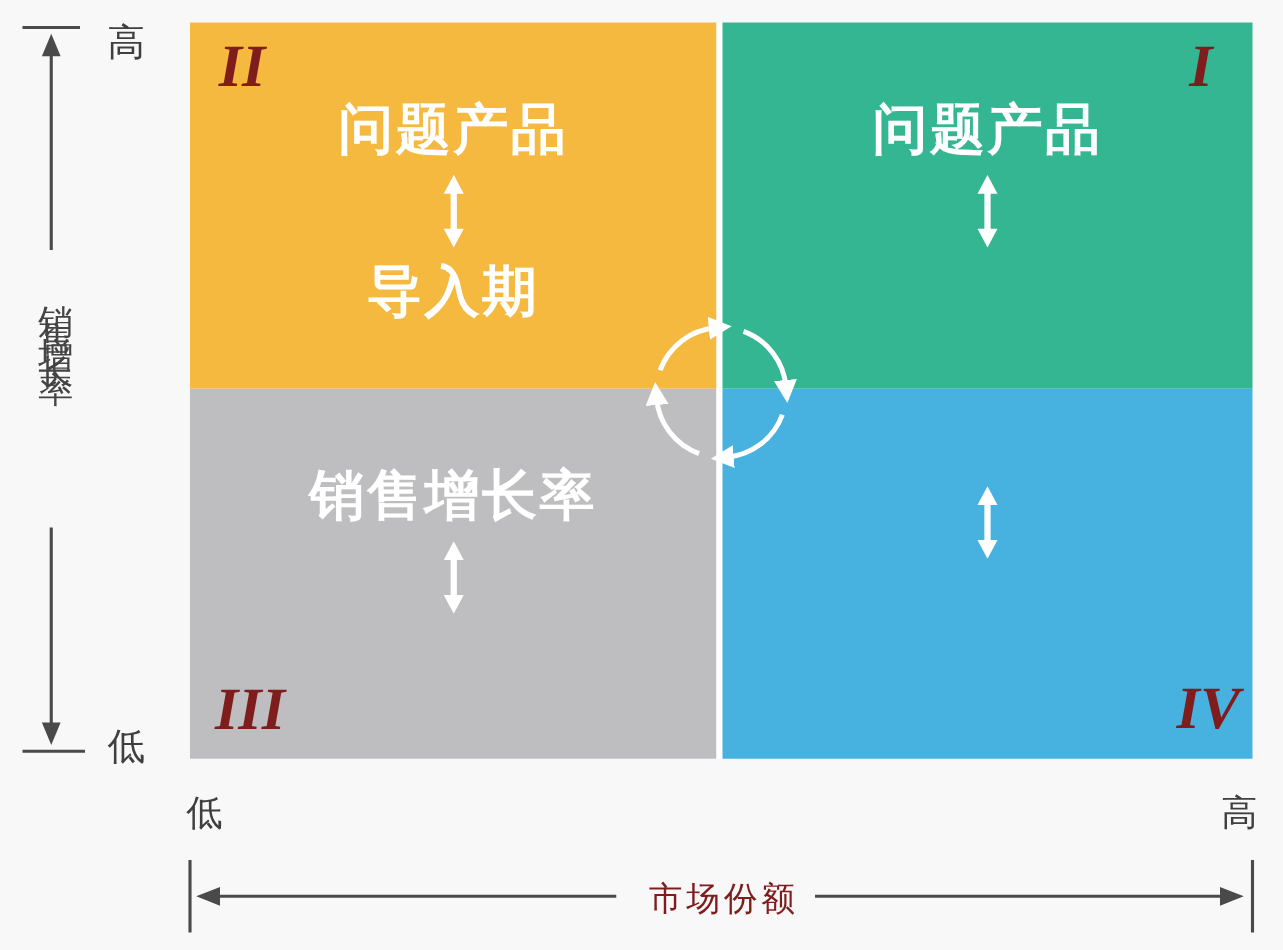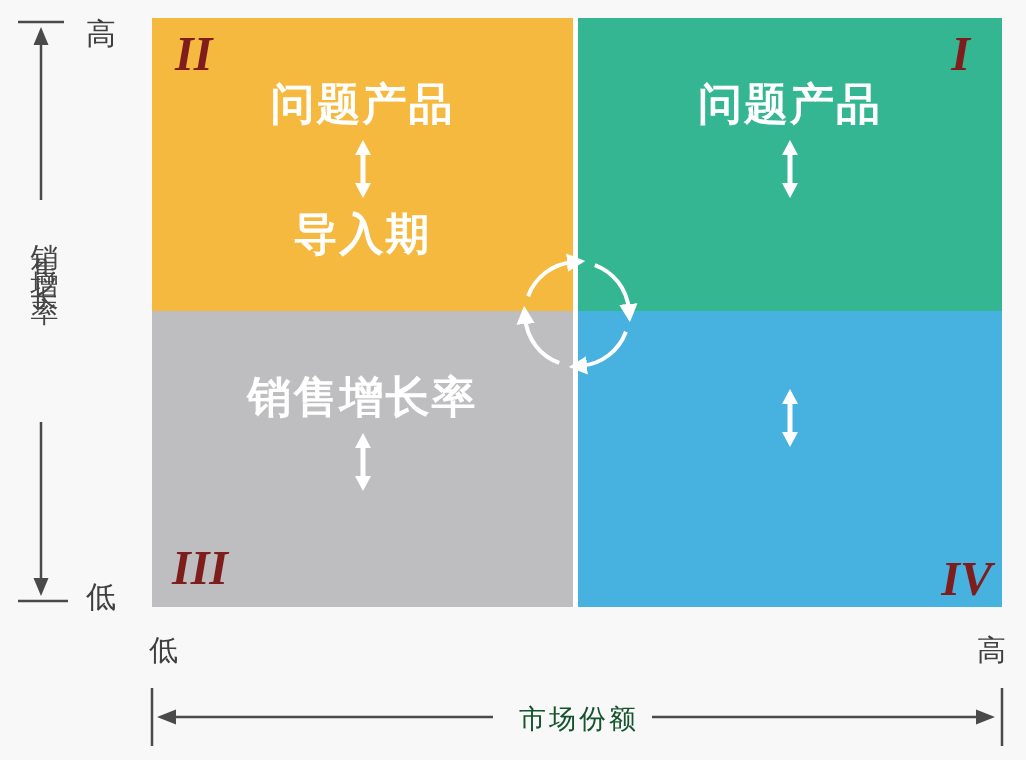--- a/index.html
+++ b/index.html
@@ -30,37 +30,37 @@
   }
   .q-title{height:44px;}
   .updown{margin:16px 0 12px 0;display:block;}
   .numeral{
     position:absolute;font-family:"Liberation Serif","DejaVu Serif",serif;
     font-style:italic;font-weight:700;font-size:48px;line-height:1;color:#7f1d1d;
   }
   .num-tl{left:23px;top:12px;}
   .num-tr{right:32px;top:12px;}
   .num-bl{left:20px;bottom:15px;margin-top:12px;}
-  .num-br{right:10px;bottom:4px;}
+  .num-br{right:10px;bottom:16px;}
   
   .cycle{position:absolute;left:511px;top:248px;z-index:5;}
   
   .yaxis-svg{position:absolute;left:0;top:0;}
   .xaxis-svg{position:absolute;left:140px;top:680px;}
   .axis-label{position:absolute;color:#3f3f3f;}
   .y-top-label{left:86px;top:14px;font-size:30px;}
   .y-bottom-label{left:86px;top:577px;font-size:30px;}
   .y-axis-title{
     left:25px;top:222px;font-size:28px;color:#444;
     writing-mode:vertical-rl;letter-spacing:13px;
   }
   .x-left-label{left:149px;top:631px;font-size:29px;}
   .x-right-label{left:977px;top:631px;font-size:29px;}
   .x-axis-title{
-    left:517px;top:701px;font-size:27px;color:#14532d;letter-spacing:3px;
+    left:517px;top:701px;font-size:27px;color:#7f1d1d;letter-spacing:3px;
     width:124px;text-align:center;
   }
 </style>
 </head>
 <body>
 
 <div class="stage" style="--q2: #f6b93f; --q1: #34b693; --q3: #bebec0; --q4: #47b2df;">
 
   <svg class="yaxis-svg" width="140" height="620">
     <g stroke="#4a4a4a" stroke-width="2.5" fill="#4a4a4a">

